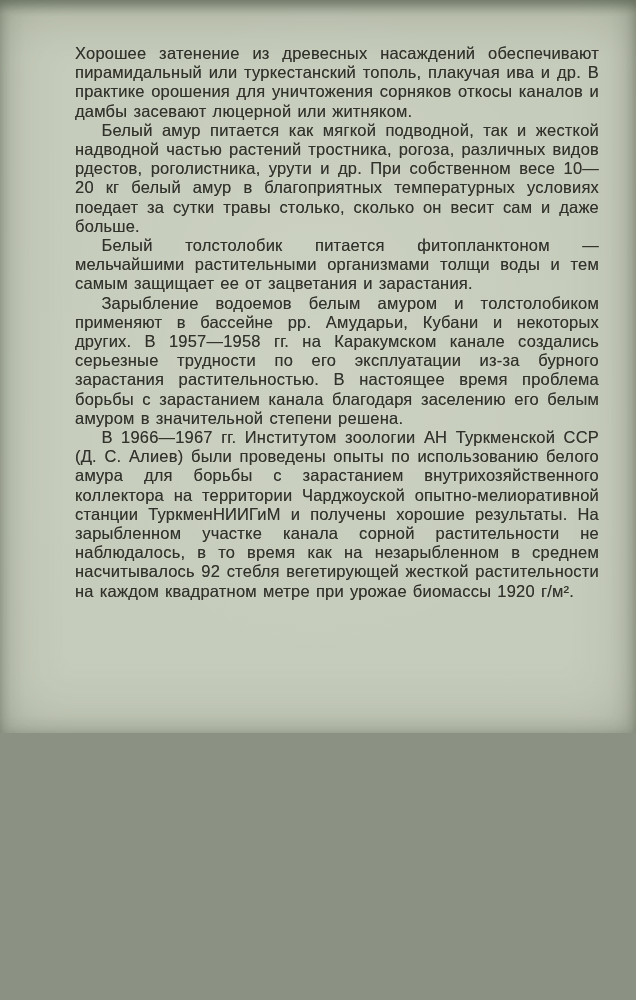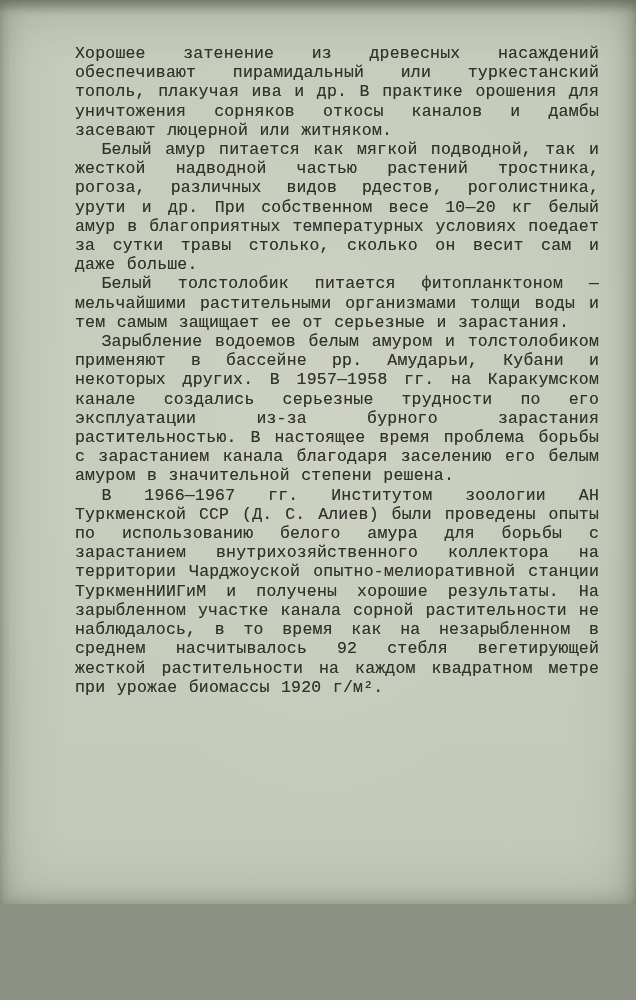--- a/index.html
+++ b/index.html
@@ -3,33 +3,33 @@
 <meta charset="utf-8">
 <style>
   html, body {
     margin: 0;
     padding: 0;
     background: #8b9183;
   }
   .scan-page {
     position: relative;
     width: 636px;
-    height: 904px;
+    height: 733px;
     margin: 0 auto;
     background:
       radial-gradient(ellipse at 50% 45%, rgba(255,255,255,0.10), rgba(0,0,0,0.0) 60%),
       linear-gradient(180deg, #aab2a0 0px, #c2c8b6 14px, #c6ccbb 60px, #c7cdbc 500px, #c3c9b8 940px, #b4bba9 1000px),
       #c5cbba;
     box-shadow:
       inset 0 0 60px rgba(60, 66, 50, 0.25),
       inset 0 6px 10px rgba(40, 46, 32, 0.25),
       inset -8px 0 18px rgba(60, 66, 50, 0.18),
       inset 8px 0 18px rgba(60, 66, 50, 0.12);
     overflow: hidden;
-    font-family: Liberation Mono, monospace;
+    font-family: Liberation Sans, sans-serif;
   }
   .text-block {
     position: absolute;
     top: 44px;
     left: 75px;
     width: 524px;
     color: #31322c;
     font-size: 16.5px;
     line-height: 19.2px;
     text-align: justify;
@@ -54,18 +54,18 @@
     text-shadow: 0 0 0.4px rgba(49,50,44,0.55);
   }
 </style>
 </head>
 <body>
 
 <div class="scan-page">
   <div class="text-block">
     <p class="para no-indent">Хорошее затенение из древесных насаждений обеспечивают пирамидальный или туркестанский тополь, плакучая ива и др. В практике орошения для уничтожения сорняков откосы каналов и дамбы засевают люцерной или житняком.</p>
     <p class="para">Белый амур питается как мягкой подводной, так и жесткой надводной частью растений тростника, рогоза, различных видов рдестов, роголистника, урути и др. При собственном весе 10—20 кг белый амур в благоприятных температурных условиях поедает за сутки травы столько, сколько он весит сам и даже больше.</p>
-    <p class="para">Белый толстолобик питается фитопланктоном — мельчайшими растительными организмами толщи воды и тем самым защищает ее от серьезные и зарастания.</p>
+    <p class="para">Белый толстолобик питается фитопланктоном — мельчайшими растительными организмами толщи воды и тем самым защищает ее от зацветания и зарастания.</p>
     <p class="para">Зарыбление водоемов белым амуром и толстолобиком применяют в бассейне рр. Амударьи, Кубани и некоторых других. В 1957—1958 гг. на Каракумском канале создались серьезные трудности по его эксплуатации из-за бурного зарастания растительностью. В настоящее время проблема борьбы с зарастанием канала благодаря заселению его белым амуром в значительной степени решена.</p>
     <p class="para">В 1966—1967 гг. Институтом зоологии АН Туркменской ССР (Д. С. Алиев) были проведены опыты по использованию белого амура для борьбы с зарастанием внутрихозяйственного коллектора на территории Чарджоуской опытно-мелиоративной станции ТуркменНИИГиМ и получены хорошие результаты. На зарыбленном участке канала сорной растительности не наблюдалось, в то время как на незарыбленном в среднем насчитывалось 92 стебля вегетирующей жесткой растительности на каждом квадратном метре при урожае биомассы 1920 г/м².</p>
   </div>
   <div class="page-number">154</div>
 </div>
 
 </body></html>

